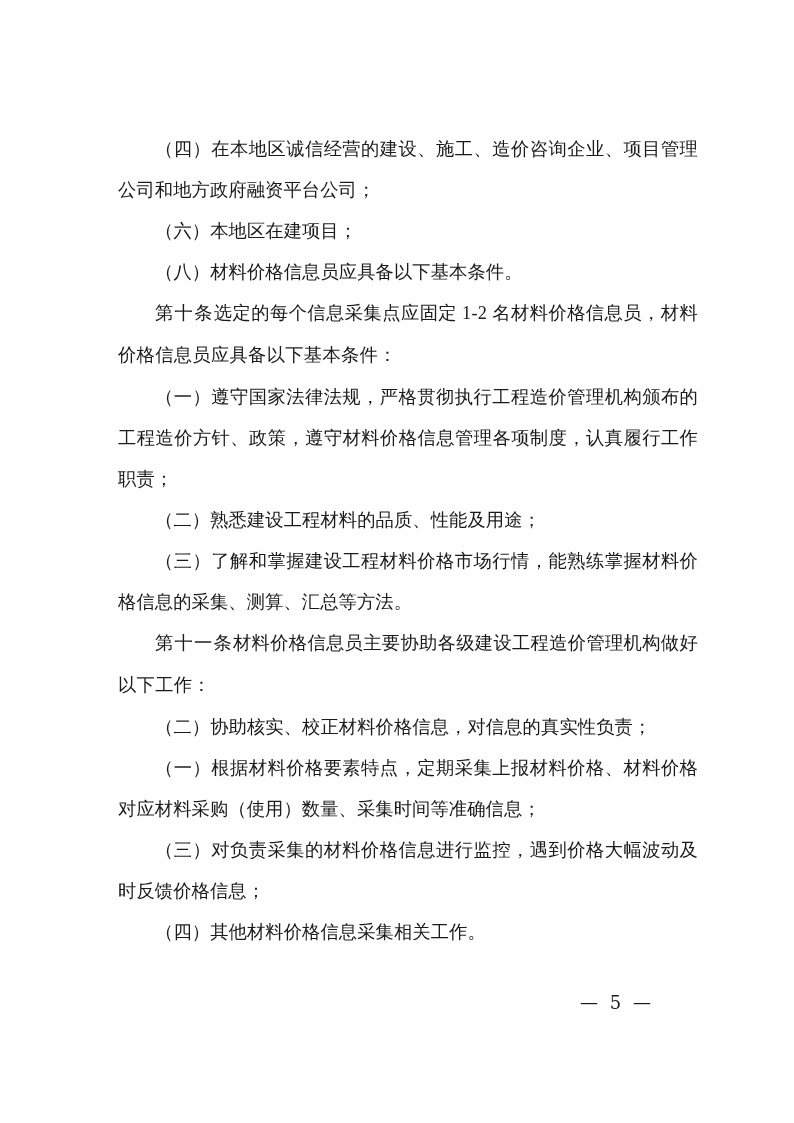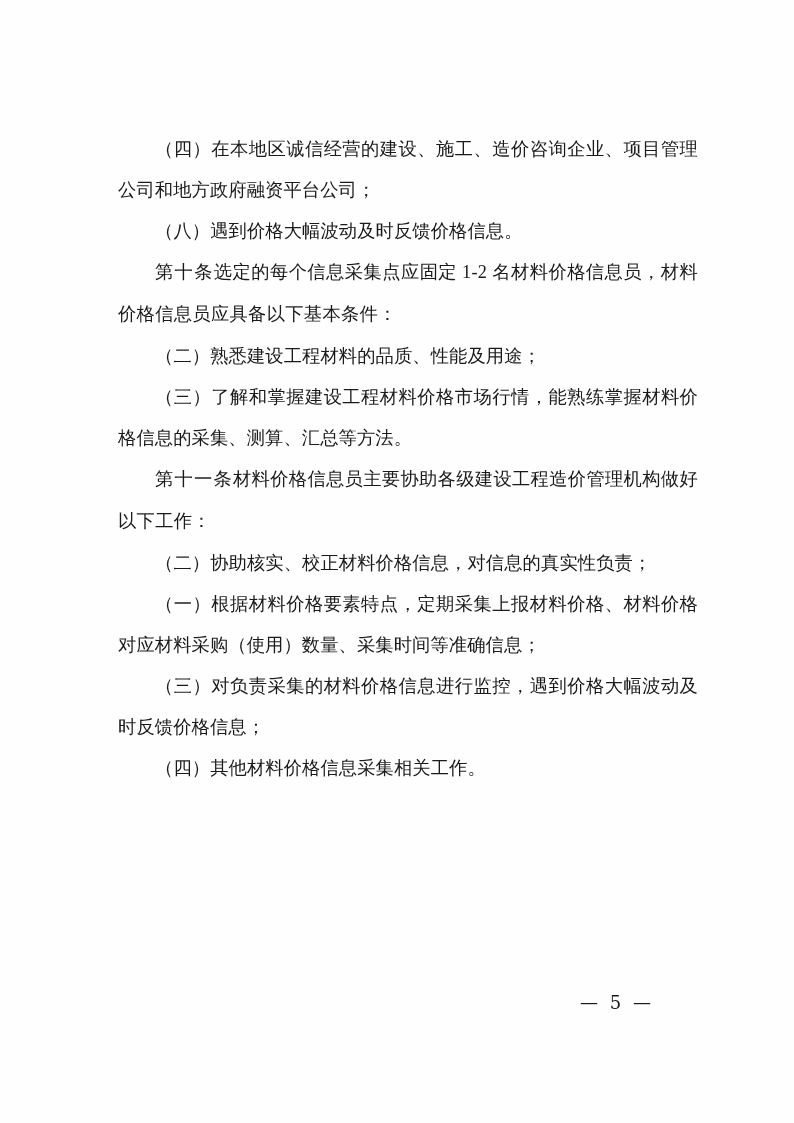--- a/index.html
+++ b/index.html
@@ -64,24 +64,26 @@
     letter-spacing: 3px;
   }
 </style>
 </head>
 <body>
 
 <div class="page">
   <div class="content">
 
     <p class="para indent">（四）在本地区诚信经营的建设、施工、造价咨询企业、项目管理公司和地方政府融资平台公司；</p>
-    <p class="para indent">（八）遇到价格大幅波动及时反馈价格信息。</p>
+    <p class="para indent">（六）本地区在建项目；</p>
+    <p class="para indent">（八）材料价格信息员应具备以下基本条件。</p>
 
     <p class="para indent"><span class="heading-label">第十条</span><span class="spaced">选定的每个信息采集点应固定 1-2 名材料价格信息员，材料价格信息员应具备以下基本条件：</span></p>
 
+    <p class="para indent">（一）遵守国家法律法规，严格贯彻执行工程造价管理机构颁布的工程造价方针、政策，遵守材料价格信息管理各项制度，认真履行工作职责；</p>
     <p class="para indent">（二）熟悉建设工程材料的品质、性能及用途；</p>
     <p class="para indent">（三）了解和掌握建设工程材料价格市场行情，能熟练掌握材料价格信息的采集、测算、汇总等方法。</p>
 
     <p class="para indent"><span class="heading-label">第十一条</span><span class="spaced">材料价格信息员主要协助各级建设工程造价管理机构做好以下工作：</span></p>
 
     <p class="para indent">（二）协助核实、校正材料价格信息，对信息的真实性负责；</p>
     <p class="para indent">（一）根据材料价格要素特点，定期采集上报材料价格、材料价格对应材料采购（使用）数量、采集时间等准确信息；</p>
     <p class="para indent">（三）对负责采集的材料价格信息进行监控，遇到价格大幅波动及时反馈价格信息；</p>
     <p class="para indent">（四）其他材料价格信息采集相关工作。</p>
 

